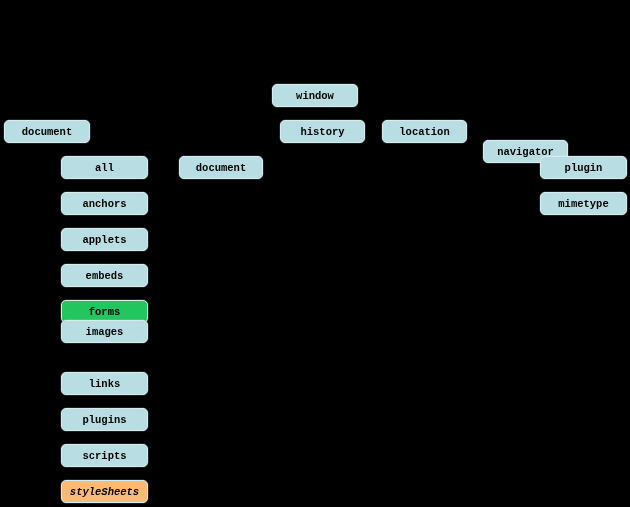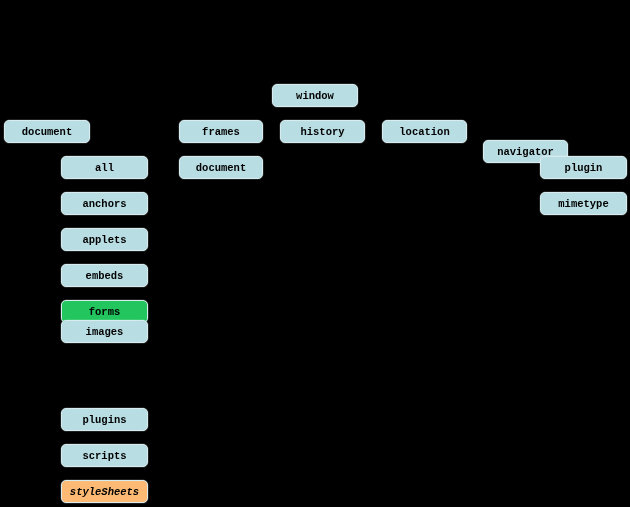--- a/index.html
+++ b/index.html
@@ -35,29 +35,29 @@
     white-space: nowrap;
     box-shadow: 0 0 0 0.5px rgba(255,255,255,0.25);
   }
 </style>
 </head>
 <body>
 
 <div class="stage" style="background: rgb(0, 0, 0);">
     <div class="node" style="left: 272px; top: 84px; width: 86px; height: 23px; background: rgb(184, 221, 226); border-color: rgb(214, 236, 238); color: rgb(0, 0, 0);">window</div>
     <div class="node" style="left: 4px; top: 120px; width: 86px; height: 23px; background: rgb(184, 221, 226); border-color: rgb(214, 236, 238); color: rgb(0, 0, 0);">document</div>
-    <div class="node" style="left: 179px; top: 120px; width: 84px; height: 23px; background: rgb(184, 221, 226); border-color: rgb(214, 236, 238); color: rgb(0, 0, 0);">frames</div>
     <div class="node" style="left: 280px; top: 120px; width: 85px; height: 23px; background: rgb(184, 221, 226); border-color: rgb(214, 236, 238); color: rgb(0, 0, 0);">history</div>
     <div class="node" style="left: 382px; top: 120px; width: 85px; height: 23px; background: rgb(184, 221, 226); border-color: rgb(214, 236, 238); color: rgb(0, 0, 0);">location</div>
     <div class="node" style="left: 483px; top: 120px; width: 85px; height: 23px; background: rgb(184, 221, 226); border-color: rgb(214, 236, 238); color: rgb(0, 0, 0); margin-top: 20px;">navigator</div>
     <div class="node" style="left: 61px; top: 156px; width: 87px; height: 23px; background: rgb(184, 221, 226); border-color: rgb(214, 236, 238); color: rgb(0, 0, 0);">all</div>
     <div class="node" style="left: 179px; top: 156px; width: 84px; height: 23px; background: rgb(184, 221, 226); border-color: rgb(214, 236, 238); color: rgb(0, 0, 0);">document</div>
     <div class="node" style="left: 540px; top: 156px; width: 87px; height: 23px; background: rgb(184, 221, 226); border-color: rgb(214, 236, 238); color: rgb(0, 0, 0);">plugin</div>
     <div class="node" style="left: 61px; top: 192px; width: 87px; height: 23px; background: rgb(184, 221, 226); border-color: rgb(214, 236, 238); color: rgb(0, 0, 0);">anchors</div>
     <div class="node" style="left: 540px; top: 192px; width: 87px; height: 23px; background: rgb(184, 221, 226); border-color: rgb(214, 236, 238); color: rgb(0, 0, 0);">mimetype</div>
     <div class="node" style="left: 61px; top: 264px; width: 87px; height: 23px; background: rgb(184, 221, 226); border-color: rgb(214, 236, 238); color: rgb(0, 0, 0);">embeds</div>
     <div class="node" style="left: 61px; top: 228px; width: 87px; height: 23px; background: rgb(184, 221, 226); border-color: rgb(214, 236, 238); color: rgb(0, 0, 0);">applets</div>
     <div class="node" style="left: 61px; top: 300px; width: 87px; height: 23px; background: #22c55e; border-color: rgb(214, 236, 238); color: rgb(0, 0, 0);">forms</div>
     <div class="node" style="left: 61px; top: 320px; width: 87px; height: 23px; background: rgb(184, 221, 226); border-color: rgb(214, 236, 238); color: rgb(0, 0, 0);">images</div>
+    <div class="node" style="left: 61px; top: 372px; width: 87px; height: 23px; background: rgb(184, 221, 226); border-color: rgb(214, 236, 238); color: rgb(0, 0, 0);">links</div>
     <div class="node" style="left: 61px; top: 408px; width: 87px; height: 23px; background: rgb(184, 221, 226); border-color: rgb(214, 236, 238); color: rgb(0, 0, 0);">plugins</div>
     <div class="node" style="left: 61px; top: 444px; width: 87px; height: 23px; background: rgb(184, 221, 226); border-color: rgb(214, 236, 238); color: rgb(0, 0, 0);">scripts</div>
     <div class="node" style="left: 61px; top: 480px; width: 87px; height: 23px; background: #fdba74; border-color: rgb(214, 236, 238); color: rgb(0, 0, 0); font-style: italic;">styleSheets</div>
   </div>
 
 </body></html>

